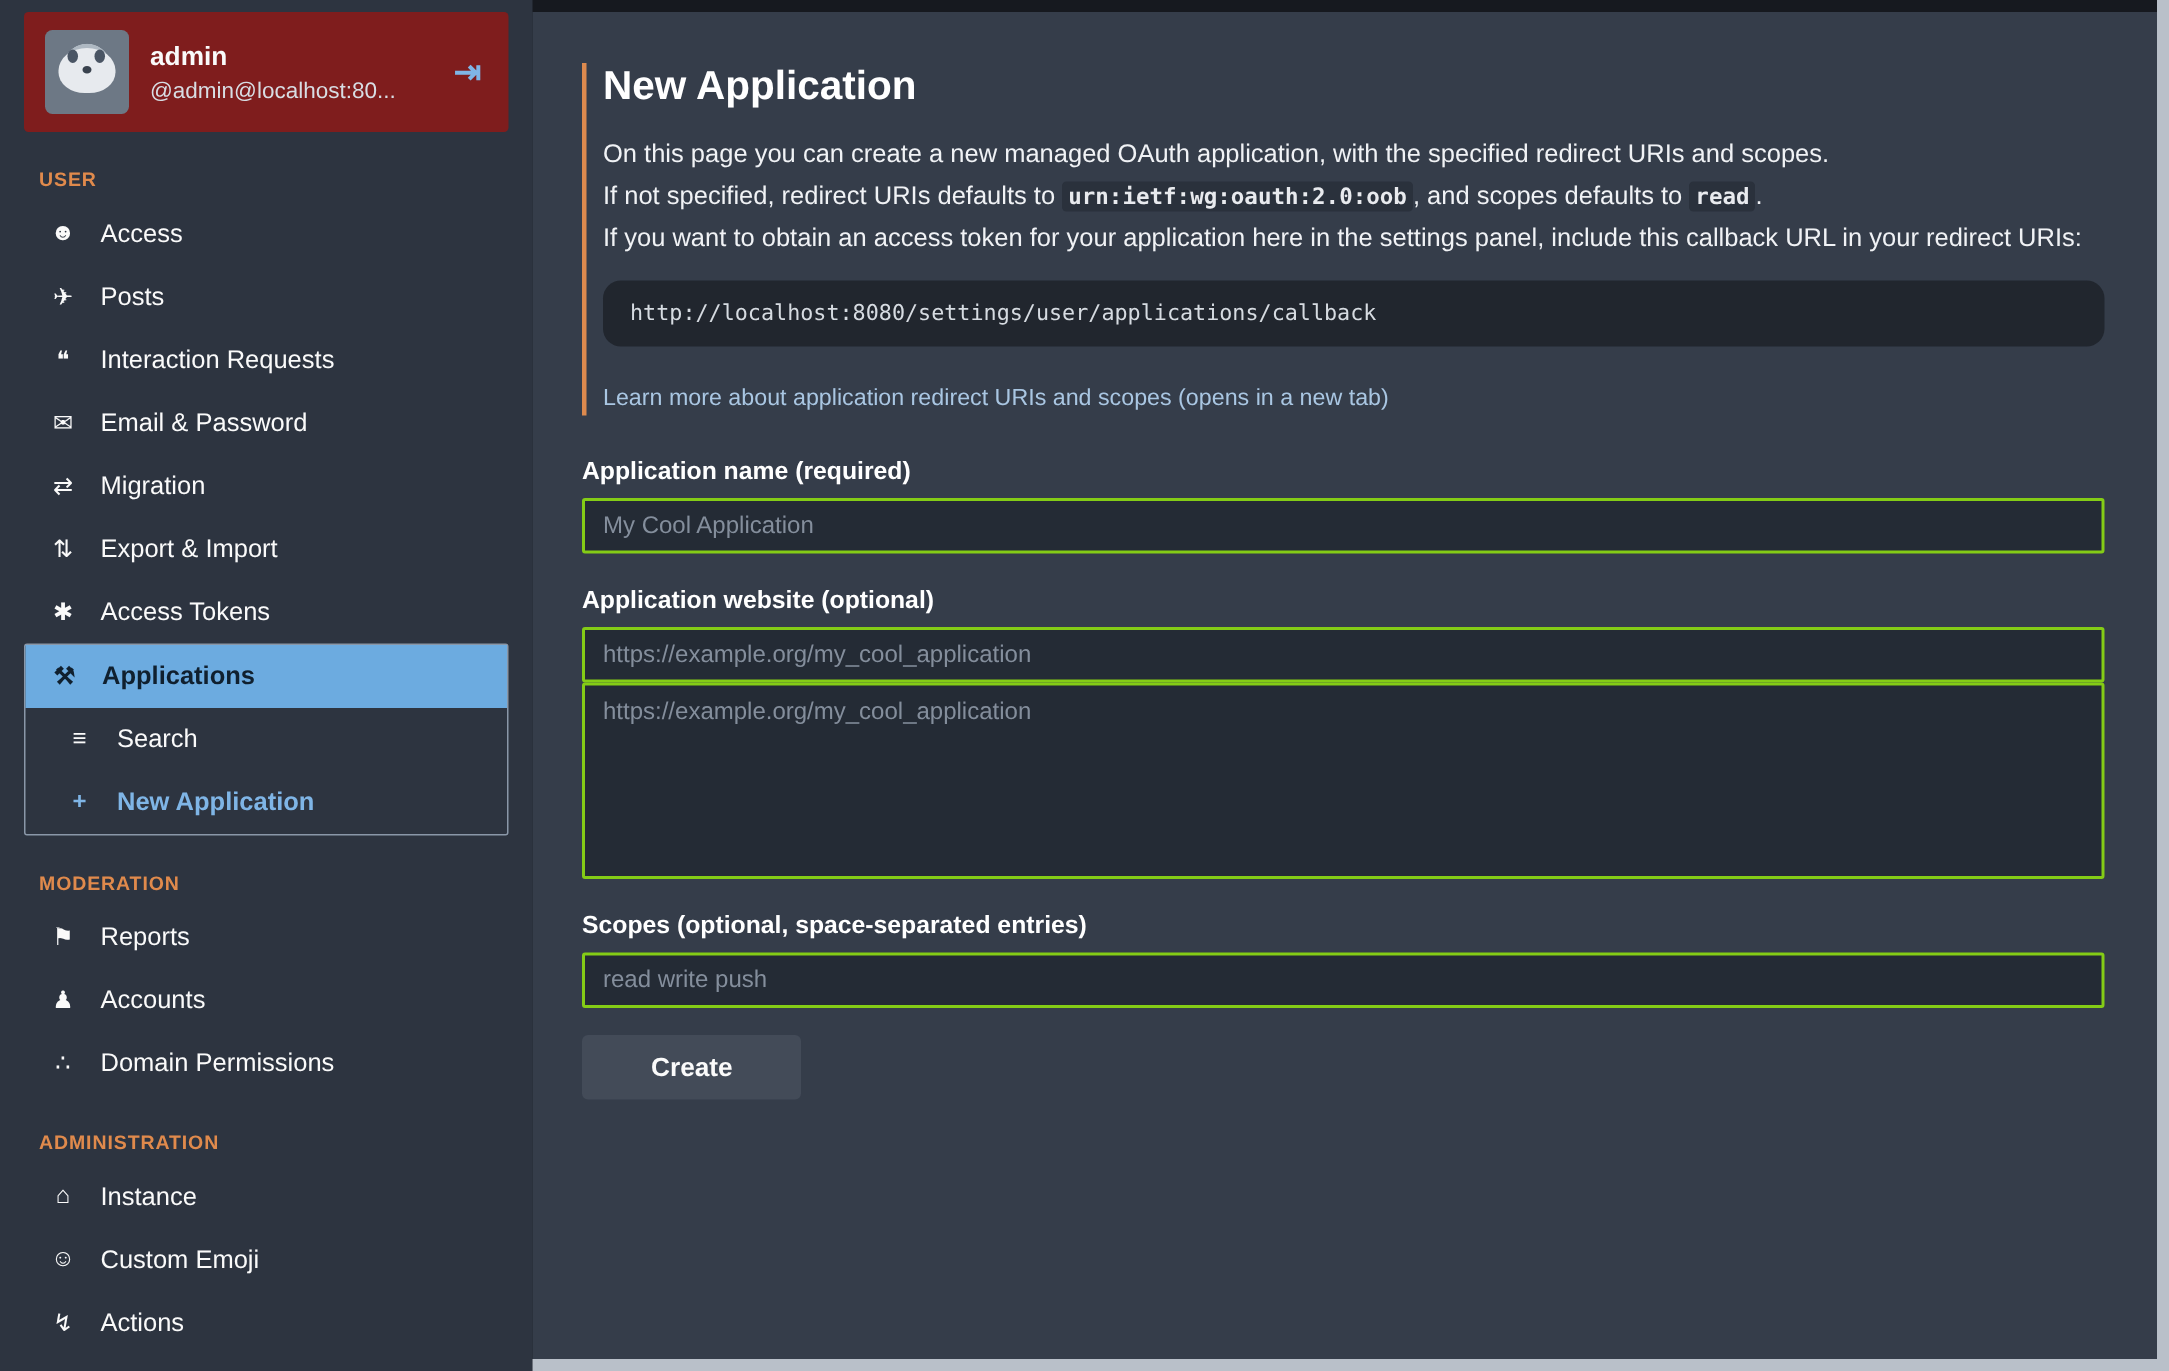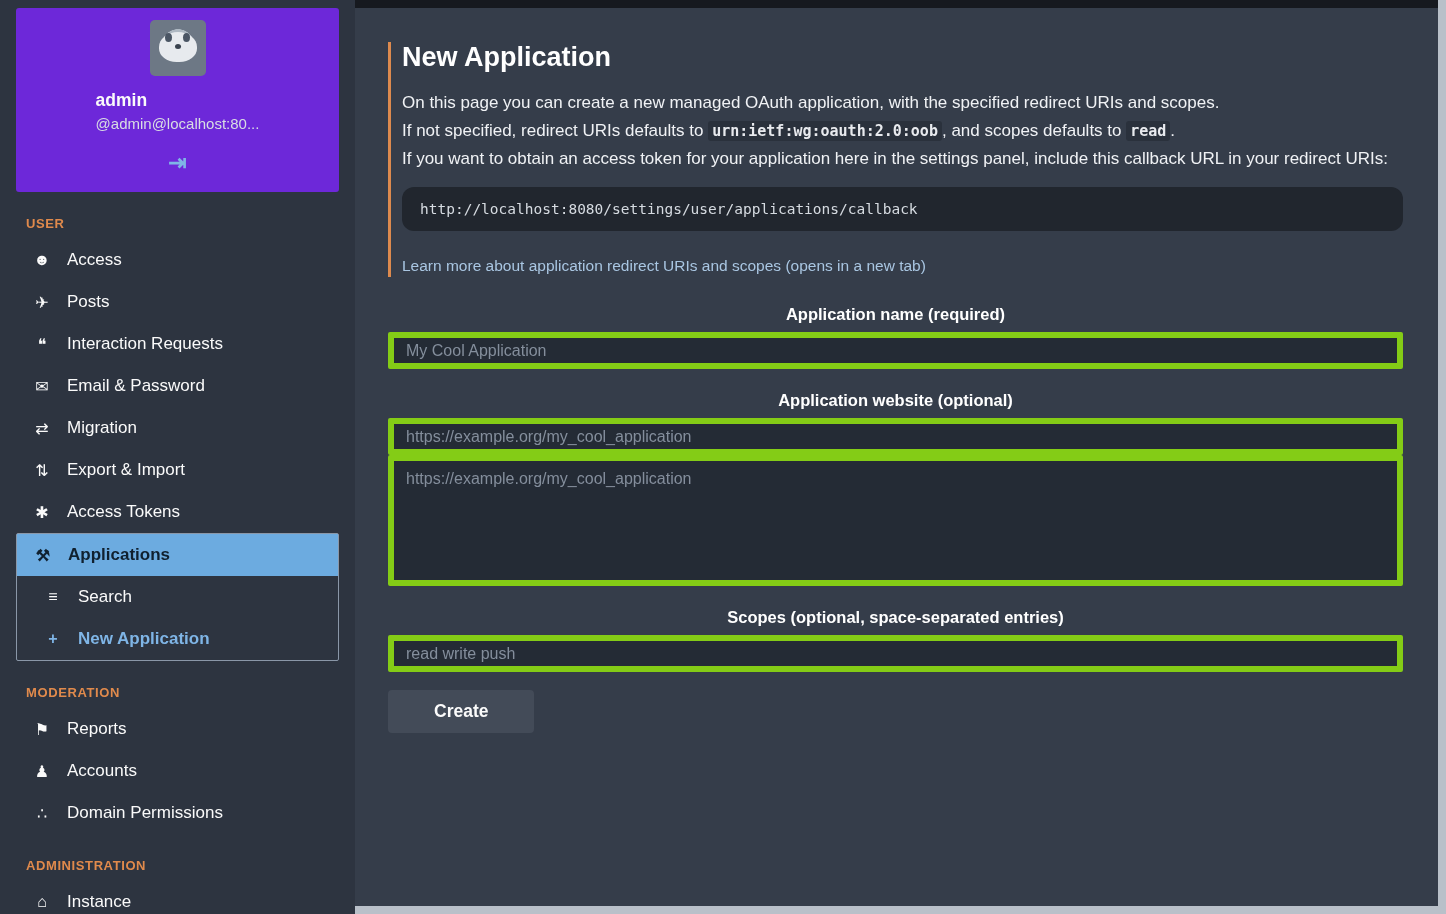--- a/index.html
+++ b/index.html
@@ -8,22 +8,22 @@
     width:1446px; height:914px; overflow:hidden; position:relative;
     background:#16191f; color:#fafafa;
     font-family:"Liberation Sans", sans-serif;
   }
   
   .sidebar {
     position:absolute; left:0; top:0; width:355px; height:914px;
     background:#2d3440; overflow:hidden;
   }
   .user-card {
-    margin:8px 16px 0 16px; background:#6d28d9; border-radius:3px;
-    display:flex; align-items:center; gap:14px; padding:12px 14px;flex-direction:column;
+    margin:8px 16px 0 16px; background:#7f1d1d; border-radius:3px;
+    display:flex; align-items:center; gap:14px; padding:12px 14px;
   }
   .avatar {
     width:56px; height:56px; border-radius:5px; flex:0 0 auto;
     background:radial-gradient(circle at 50% 45%, #aeb8c2 0 38%, #6d7885 39% 100%);
     position:relative; overflow:hidden;
   }
   .avatar .face {
     position:absolute; left:9px; top:12px; width:38px; height:30px;
     background:#e7eaee; border-radius:50% 50% 46% 46%;
   }
@@ -71,24 +71,24 @@
   .code-block {
     margin:16px 0 0 0; background:#21262e; border-radius:12px;
     padding:14px 18px; font-family:"DejaVu Sans Mono", monospace;
     font-size:14.5px; color:#d6dbe1;
   }
   .learn-link {
     display:inline-block; margin:26px 0 2px 0; color:#a9c6e2;
     font-size:15.5px; cursor:pointer;
   }
   .form-area { margin-top:28px; }
-  .field-label { font-weight:bold; font-size:16.5px; margin:22px 0 8px 0; color:#ffffff;text-align:center; }
+  .field-label { font-weight:bold; font-size:16.5px; margin:22px 0 8px 0; color:#ffffff; }
   .field-label:first-child { margin-top:0; }
   input[type=text], textarea {
-    width:1015px; background:#242b35; border:6px solid #84cc16; border-radius:2px;
+    width:1015px; background:#242b35; border:2px solid #84cc16; border-radius:2px;
     padding:9px 12px; font-size:16px; color:#fafafa;
     font-family:"Liberation Sans", sans-serif; display:block;
   }
   input[type=text] { height:37px; }
   textarea { height:131px; resize:none; }
   input::placeholder, textarea::placeholder { color:#848e9c; opacity:1; }
   .create-btn {
     margin-top:18px; background:#434b58; color:#fbfbfb; font-weight:bold;
     font-size:17.5px; padding:11px 46px; border:none; border-radius:4px; cursor:pointer;
     font-family:"Liberation Sans", sans-serif;

